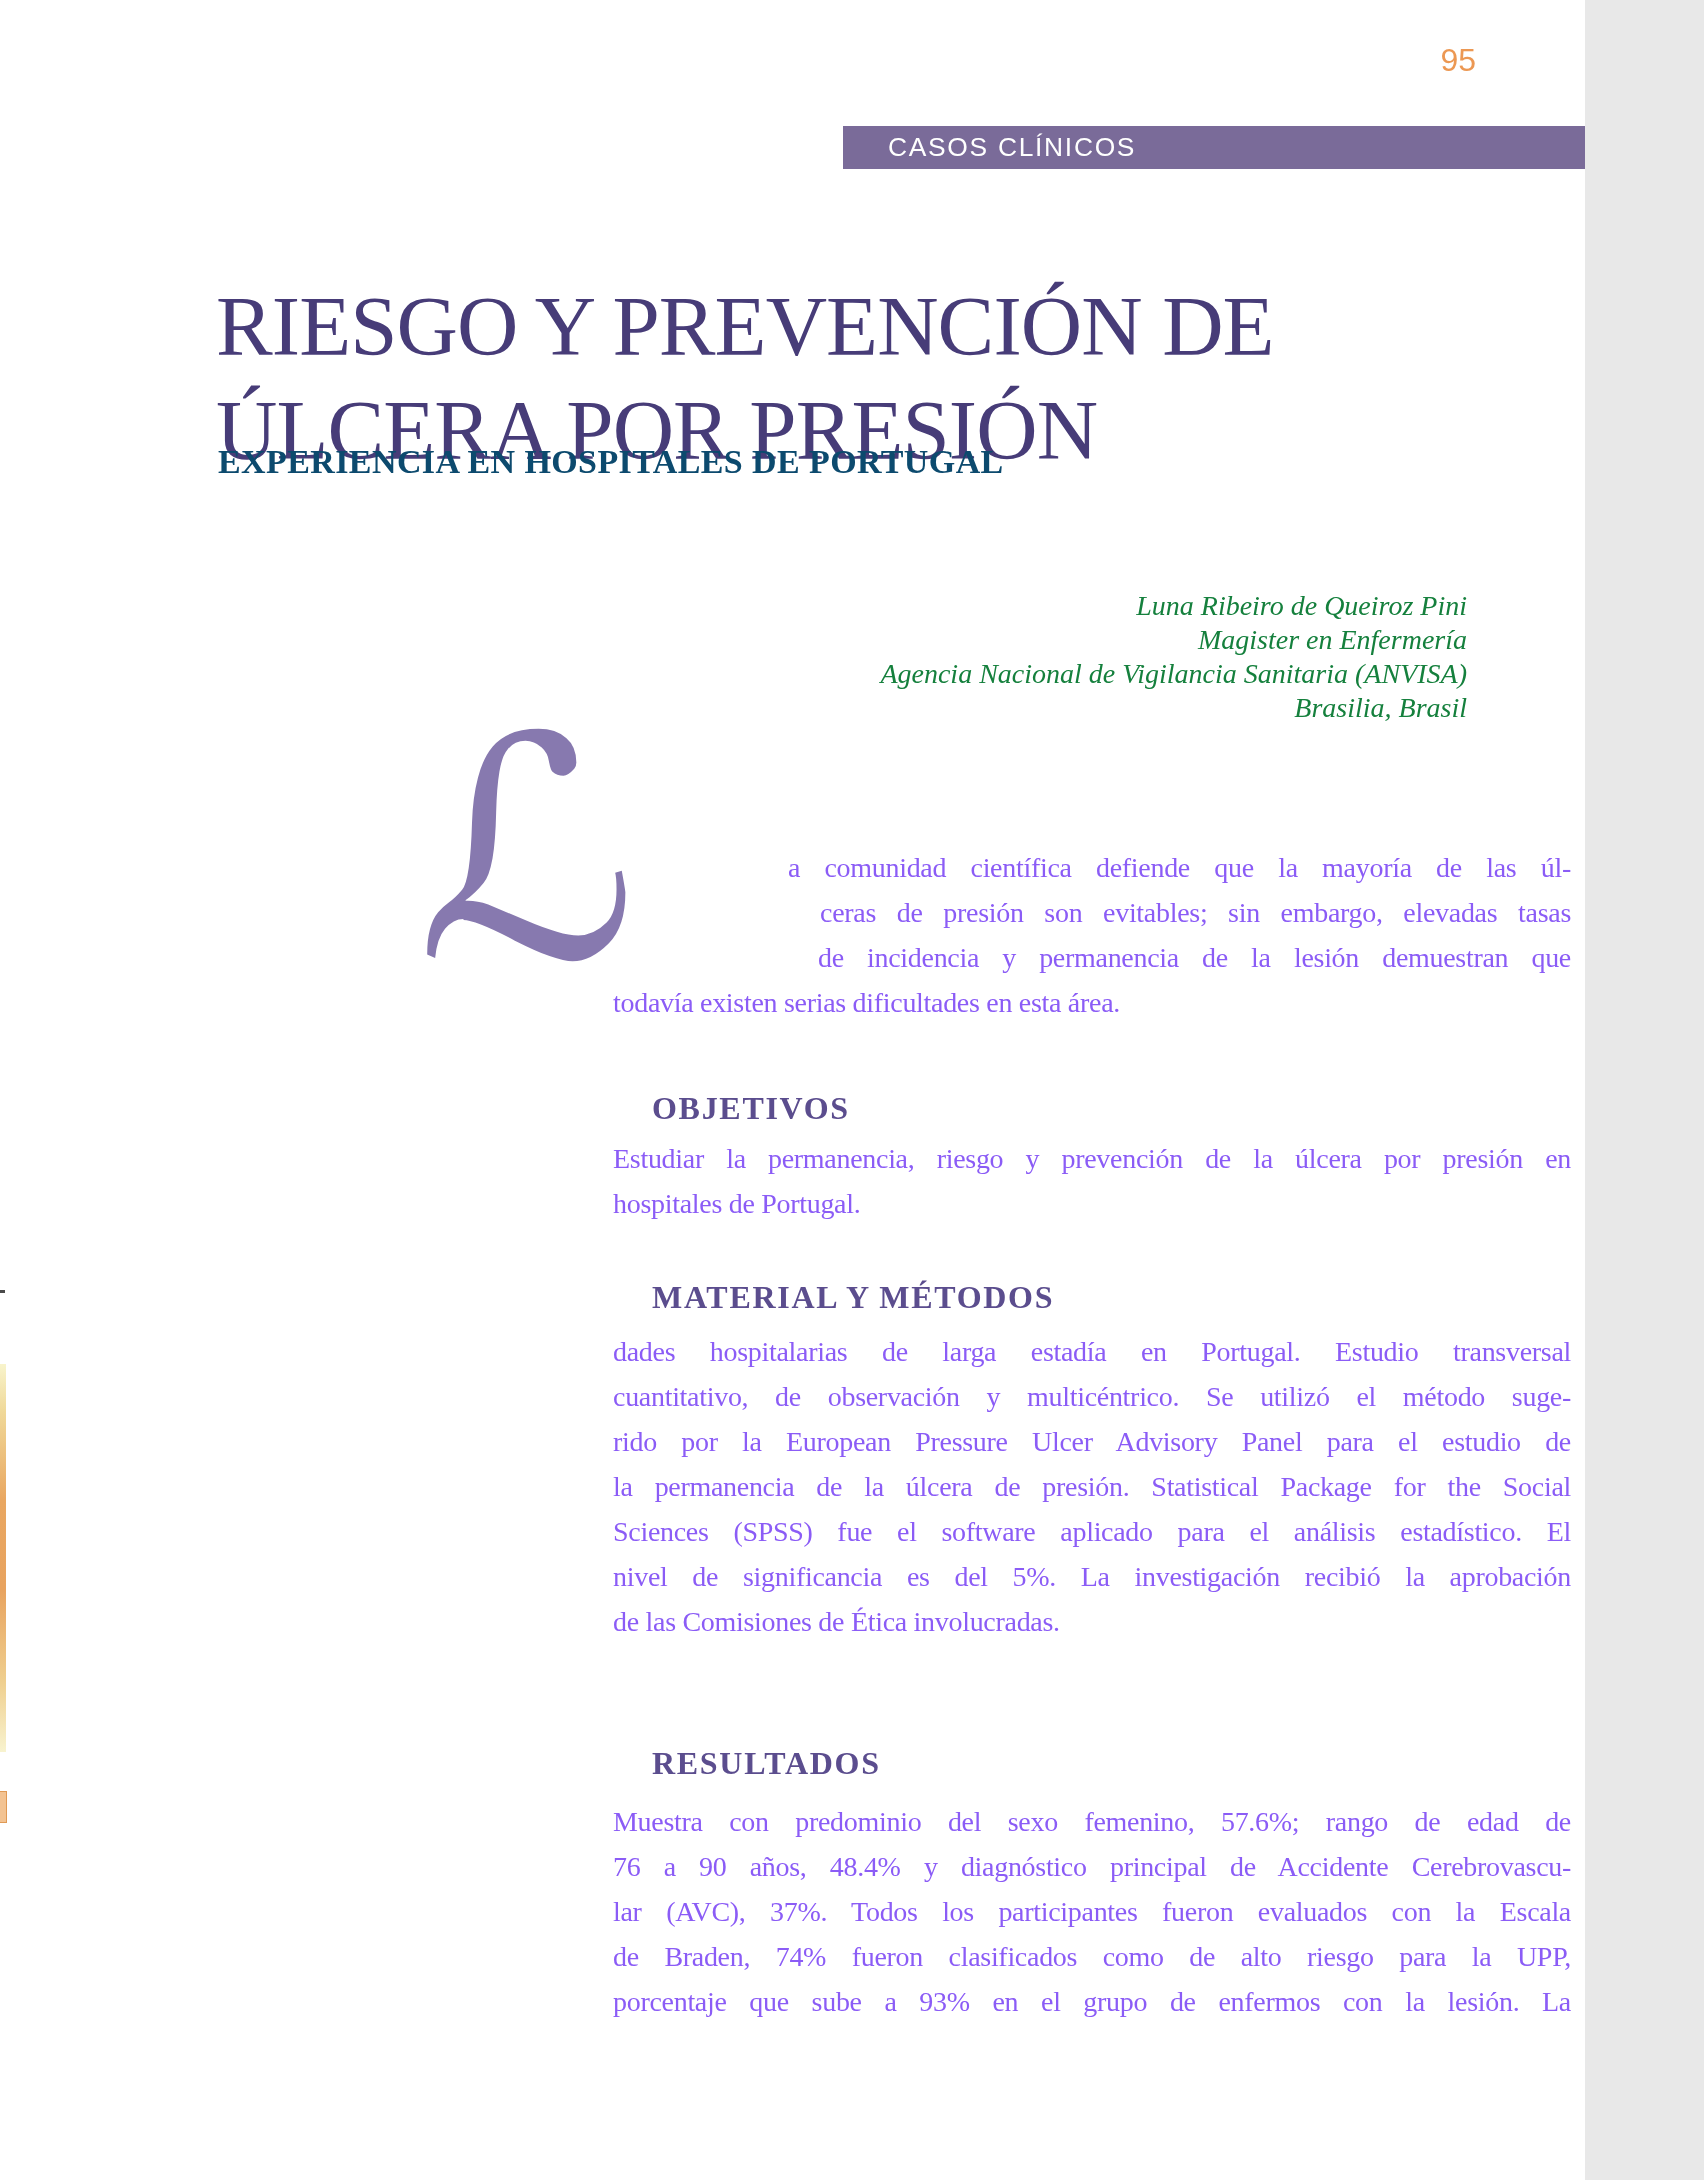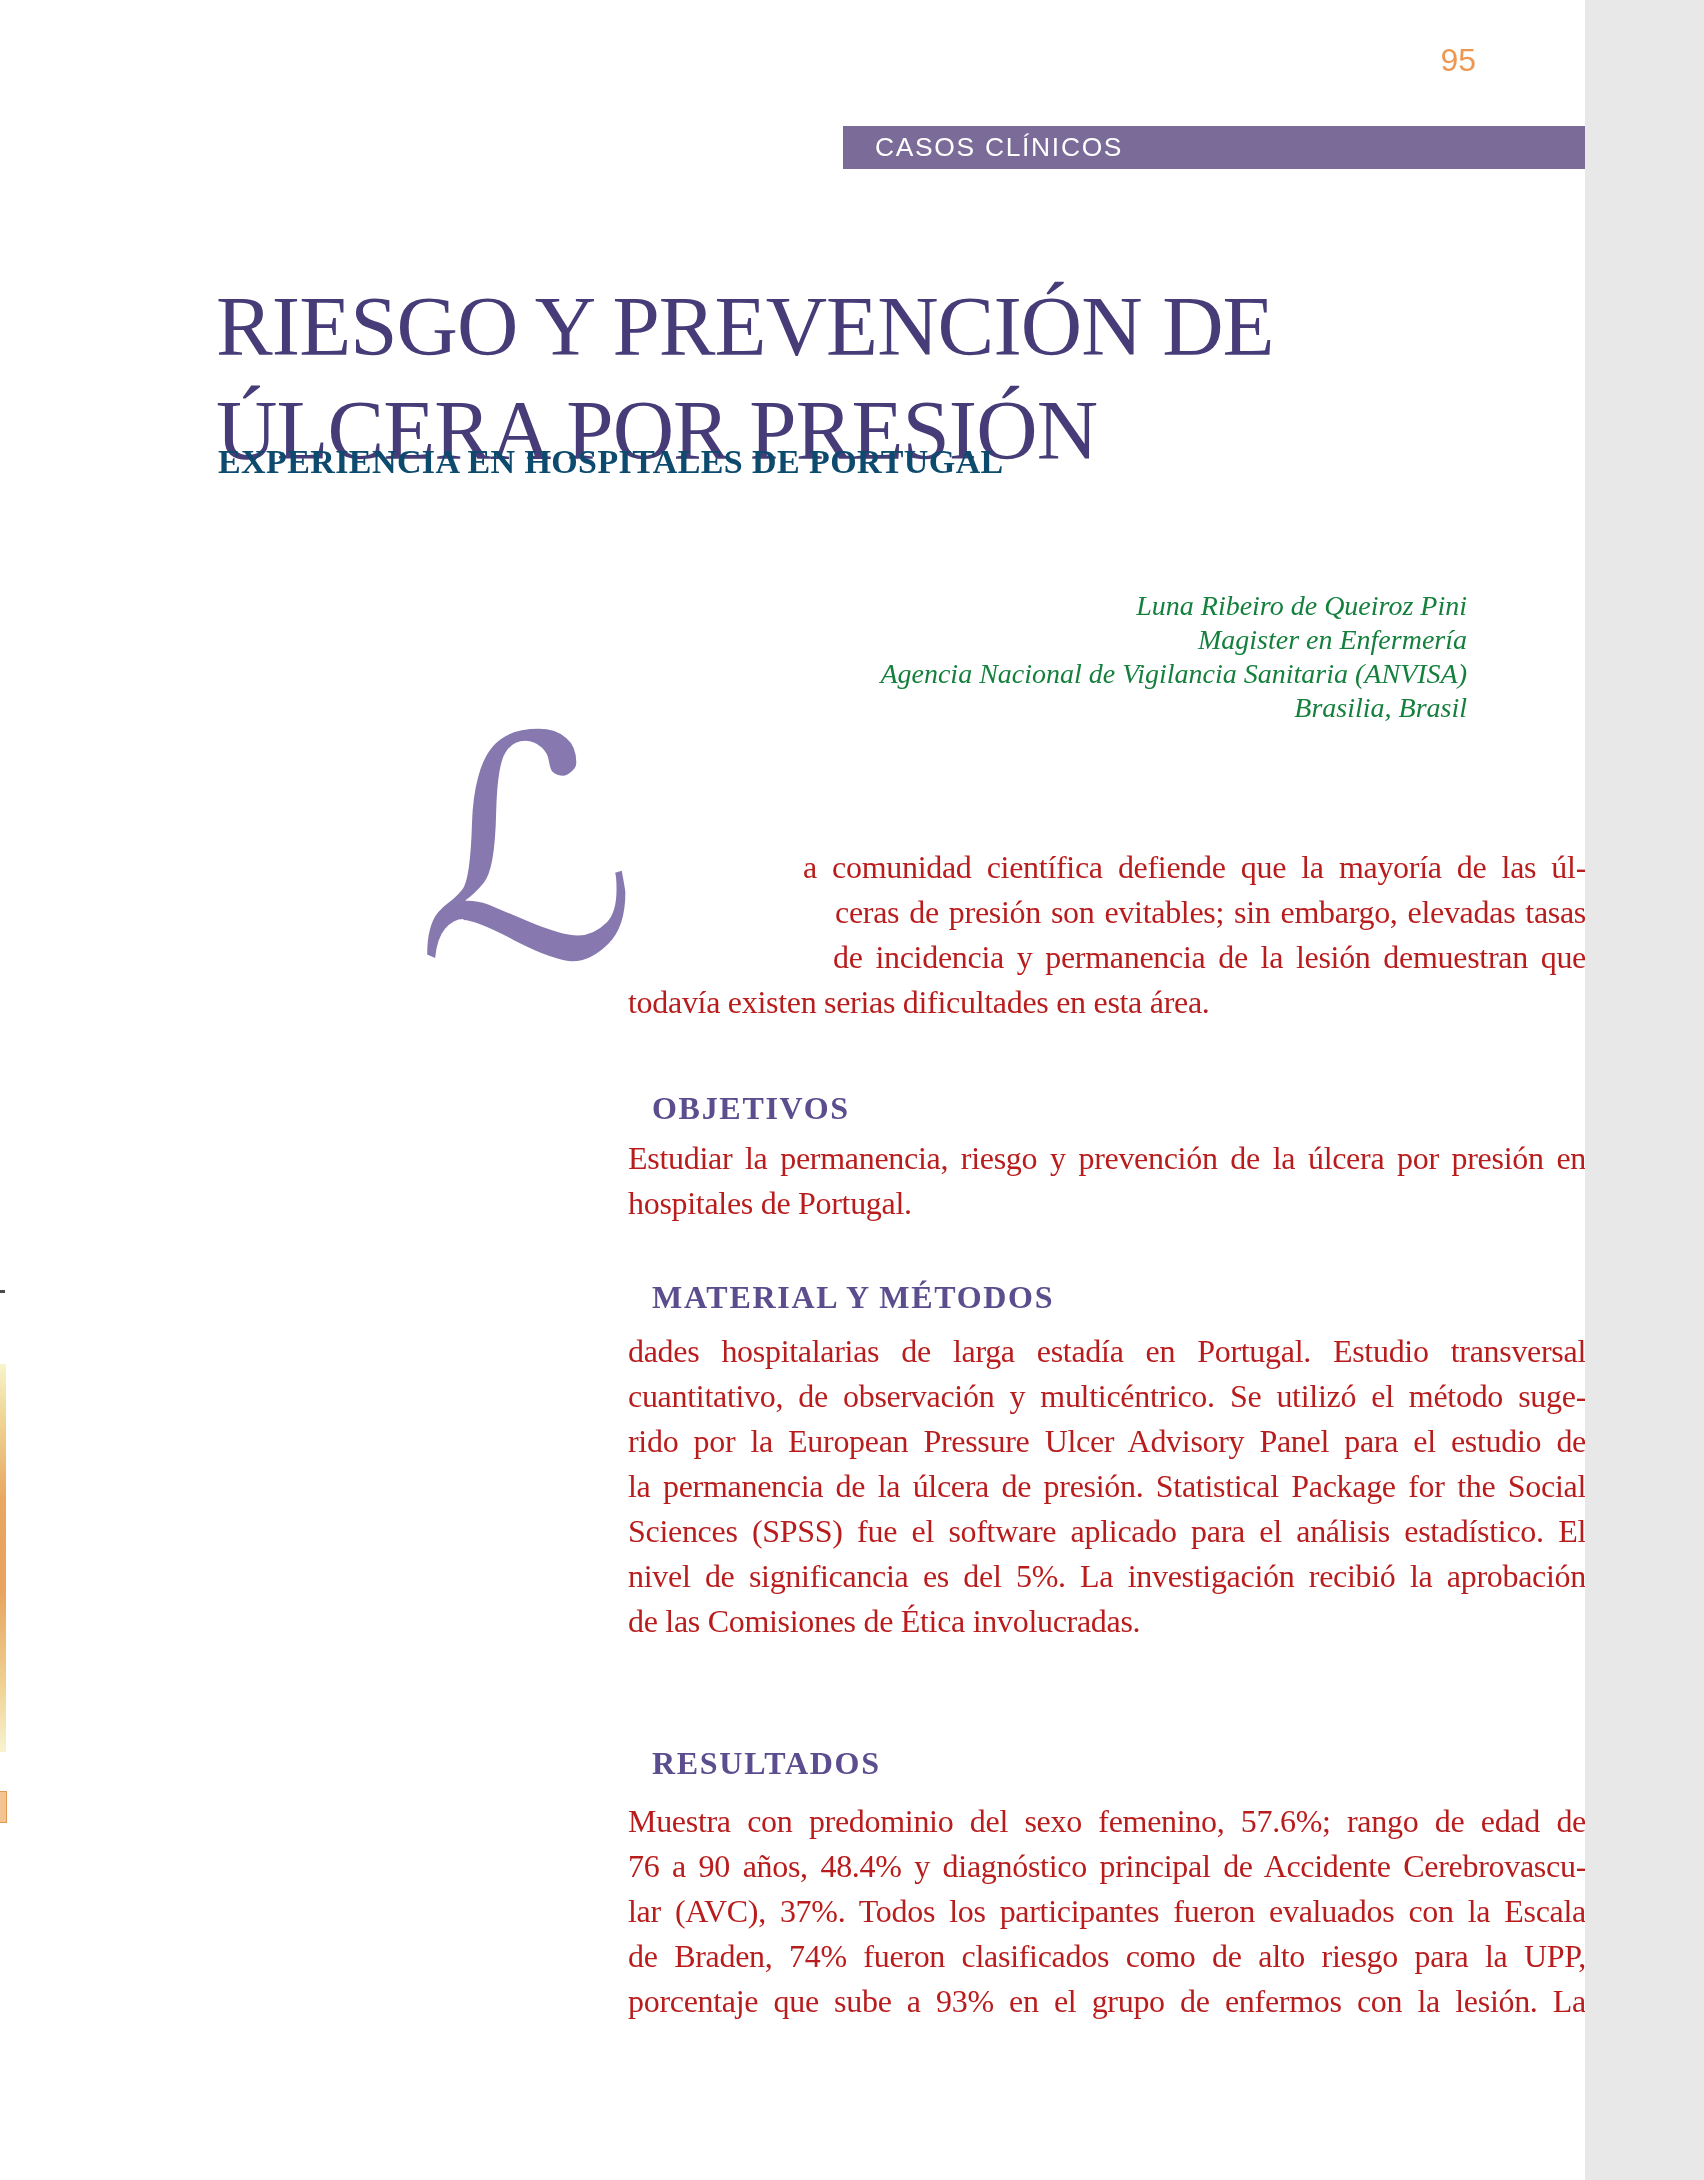--- a/index.html
+++ b/index.html
@@ -14,20 +14,21 @@
   .pagenum{
     position:absolute;top:43px;right:109px;
     font-family:"Liberation Sans", sans-serif;
     font-size:32px;line-height:34px;
     color:#ec9853;
   }
   
   .banner{
     position:absolute;left:843px;right:0;top:126px;height:43px;
     background:#7a6b99;
+    padding-left:13px;
   }
   .banner span{
     display:block;
     padding-left:32px;
     font-family:"Liberation Sans", sans-serif;
     font-weight:300;
     font-size:26.4px;line-height:42px;
     letter-spacing:1.7px;
     color:#ffffff;
   }
@@ -56,23 +57,23 @@
   }
   
   .dropcap{
     position:absolute;left:417px;top:697px;
     font-family:"DejaVu Sans","DejaVu Serif",serif;
     font-size:307px;line-height:307px;
     color:#8779af;
   }
   
   .para{
-    position:absolute;left:628px;width:958px;
-    color:#b91c1c;
-    font-size:32px;line-height:45px;
+    position:absolute;left:613px;width:958px;
+    color:#8b5cf6;
+    font-size:28px;line-height:45px;
     letter-spacing:-0.3px;
   }
   .para .pline{text-align:left;}
   .para .pline.just{text-align:justify;text-align-last:justify;}
   .lead{top:845px;}
   .p-objetivos{top:1136px;}
   .p-material{top:1329px;}
   .p-resultados{top:1799px;}
   
   .heading{

